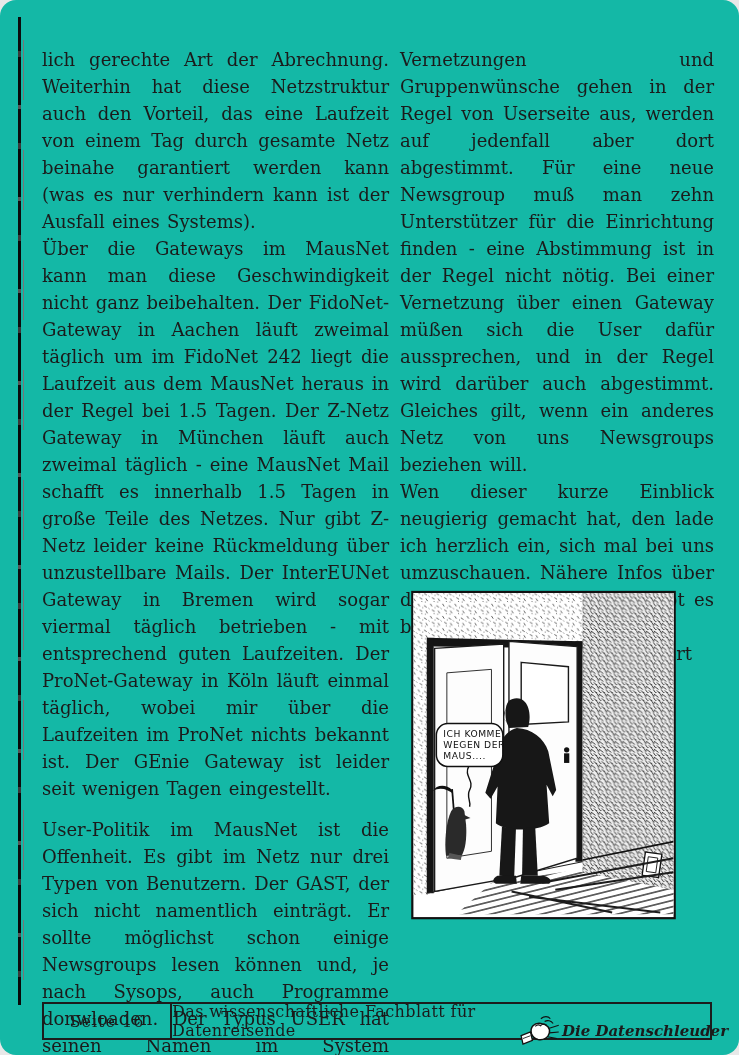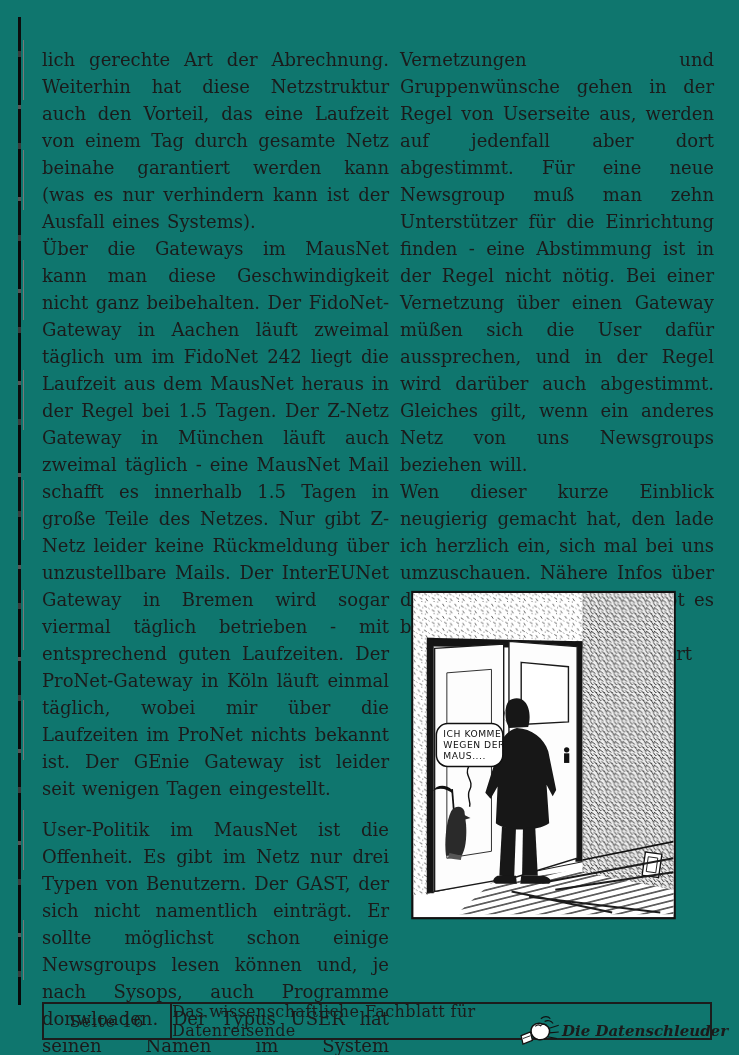--- a/index.html
+++ b/index.html
@@ -1,22 +1,23 @@
 <!DOCTYPE html>
 <html lang="de"><head>
 <meta charset="utf-8">
 <style>
   html,body{margin:0;padding:0;background:#e8e8e8;}
   .page{
     position:relative;
     width:739px;height:1055px;
-    background:#0f766e;
+    background:#14b8a6;
     overflow:hidden;
     font-family:"DejaVu Serif","Liberation Serif",serif;
     color:#1b1b1b;
+    border-radius:16px;
   }
   
   .scan-line{
     position:absolute;left:18px;top:17px;width:3px;height:988px;
     background:repeating-linear-gradient(to bottom,
       #0c0c0c 0 34px,#3a3a3a 34px 40px,#080808 40px 88px,#555 88px 92px);
   }
   .scan-line2{
     position:absolute;left:23px;top:40px;width:1px;height:940px;
     background:repeating-linear-gradient(to bottom,#777 0 60px,transparent 60px 110px);

